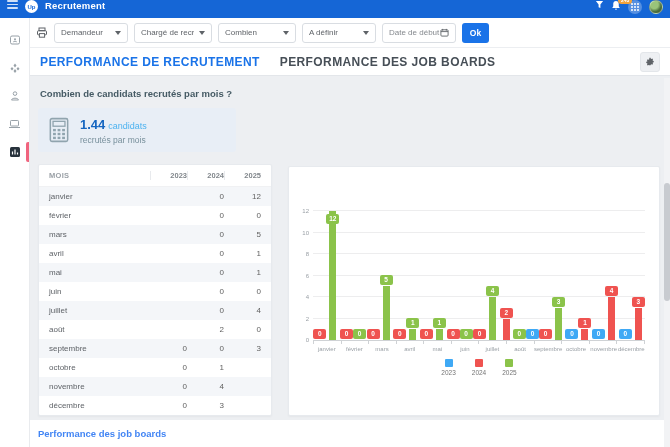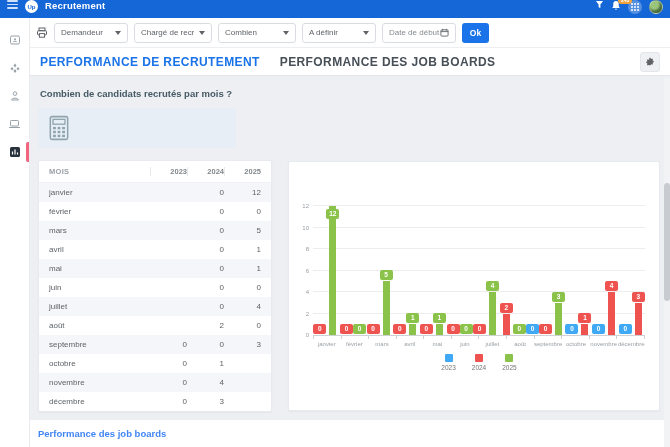--- a/index.html
+++ b/index.html
@@ -45,21 +45,21 @@
   .gear-btn { margin-left:auto; width:20px; height:20px; background:#eef0f3; border:1px solid #e3e6ea; border-radius:3px; display:flex; align-items:center; justify-content:center; color:#5f6368; cursor:pointer; }
 
   
   .content { flex:1; padding:8px 10px 0 8px; position:relative; }
   .question { font-size:9.5px; font-weight:bold; color:#455a64; margin:4px 0 9px 2px; }
   .stat-card { width:198px; background:#e8eef6; border-radius:3px; padding:7px 10px; display:flex; align-items:center; gap:10px; }
   .stat-num { font-size:13px; font-weight:bold; color:#1565c0; }
   .stat-unit { font-size:9px; color:#4cb2f0; margin-left:3px; }
   .stat-cap { font-size:8.5px; color:#78909c; margin-top:2px; }
 
-  .cards-row { display:flex; gap:16px; margin-top:12px; align-items:center; }
+  .cards-row { display:flex; gap:16px; margin-top:12px; align-items:flex-end; }
   .card { background:#fff; border:1px solid #e7eaee; border-radius:2px; box-shadow:0 1px 2px rgba(0,0,0,.04); }
 
   
   .table-card { width:234px; }
   .thead { height:22px; display:flex; align-items:center; padding:0 10px; border-bottom:1px solid #f0f1f3; }
   .th-mois { flex:1; font-size:7.5px; font-weight:bold; color:#9aa0a6; letter-spacing:.3px; }
   .th-year { width:37px; text-align:right; font-size:7.5px; font-weight:bold; color:#80868b; border-left:1px solid #e8eaed; }
   .trow { height:19px; display:flex; align-items:center; padding:0 10px; }
   .trow:nth-child(odd) { background:#f4f6f9; }
   .td-mois { flex:1; font-size:8px; color:#5f6368; }
@@ -246,20 +246,26 @@
                 <rect x="12.9" y="11" width="2.6" height="2.2"></rect>
                 <rect x="4.5" y="14.6" width="2.6" height="2.2"></rect>
                 <rect x="8.7" y="14.6" width="2.6" height="2.2"></rect>
                 <rect x="12.9" y="14.6" width="2.6" height="2.2"></rect>
                 <rect x="4.5" y="18.2" width="2.6" height="2.2"></rect>
                 <rect x="8.7" y="18.2" width="2.6" height="2.2"></rect>
                 <rect x="12.9" y="18.2" width="2.6" height="2.2"></rect>
               </g>
             </svg>
         </span>
+        <div>
+          <div>
+            <span class="stat-num">1.44</span><span class="stat-unit">candidats</span>
+          </div>
+          <div class="stat-cap">recrutés par mois</div>
+        </div>
       </div>
 
       <div class="cards-row">
 
         <div class="card table-card">
           <div class="thead">
             <span class="th-mois">MOIS</span>
             <span class="th-year">2023</span>
             <span class="th-year">2024</span>
             <span class="th-year">2025</span>

